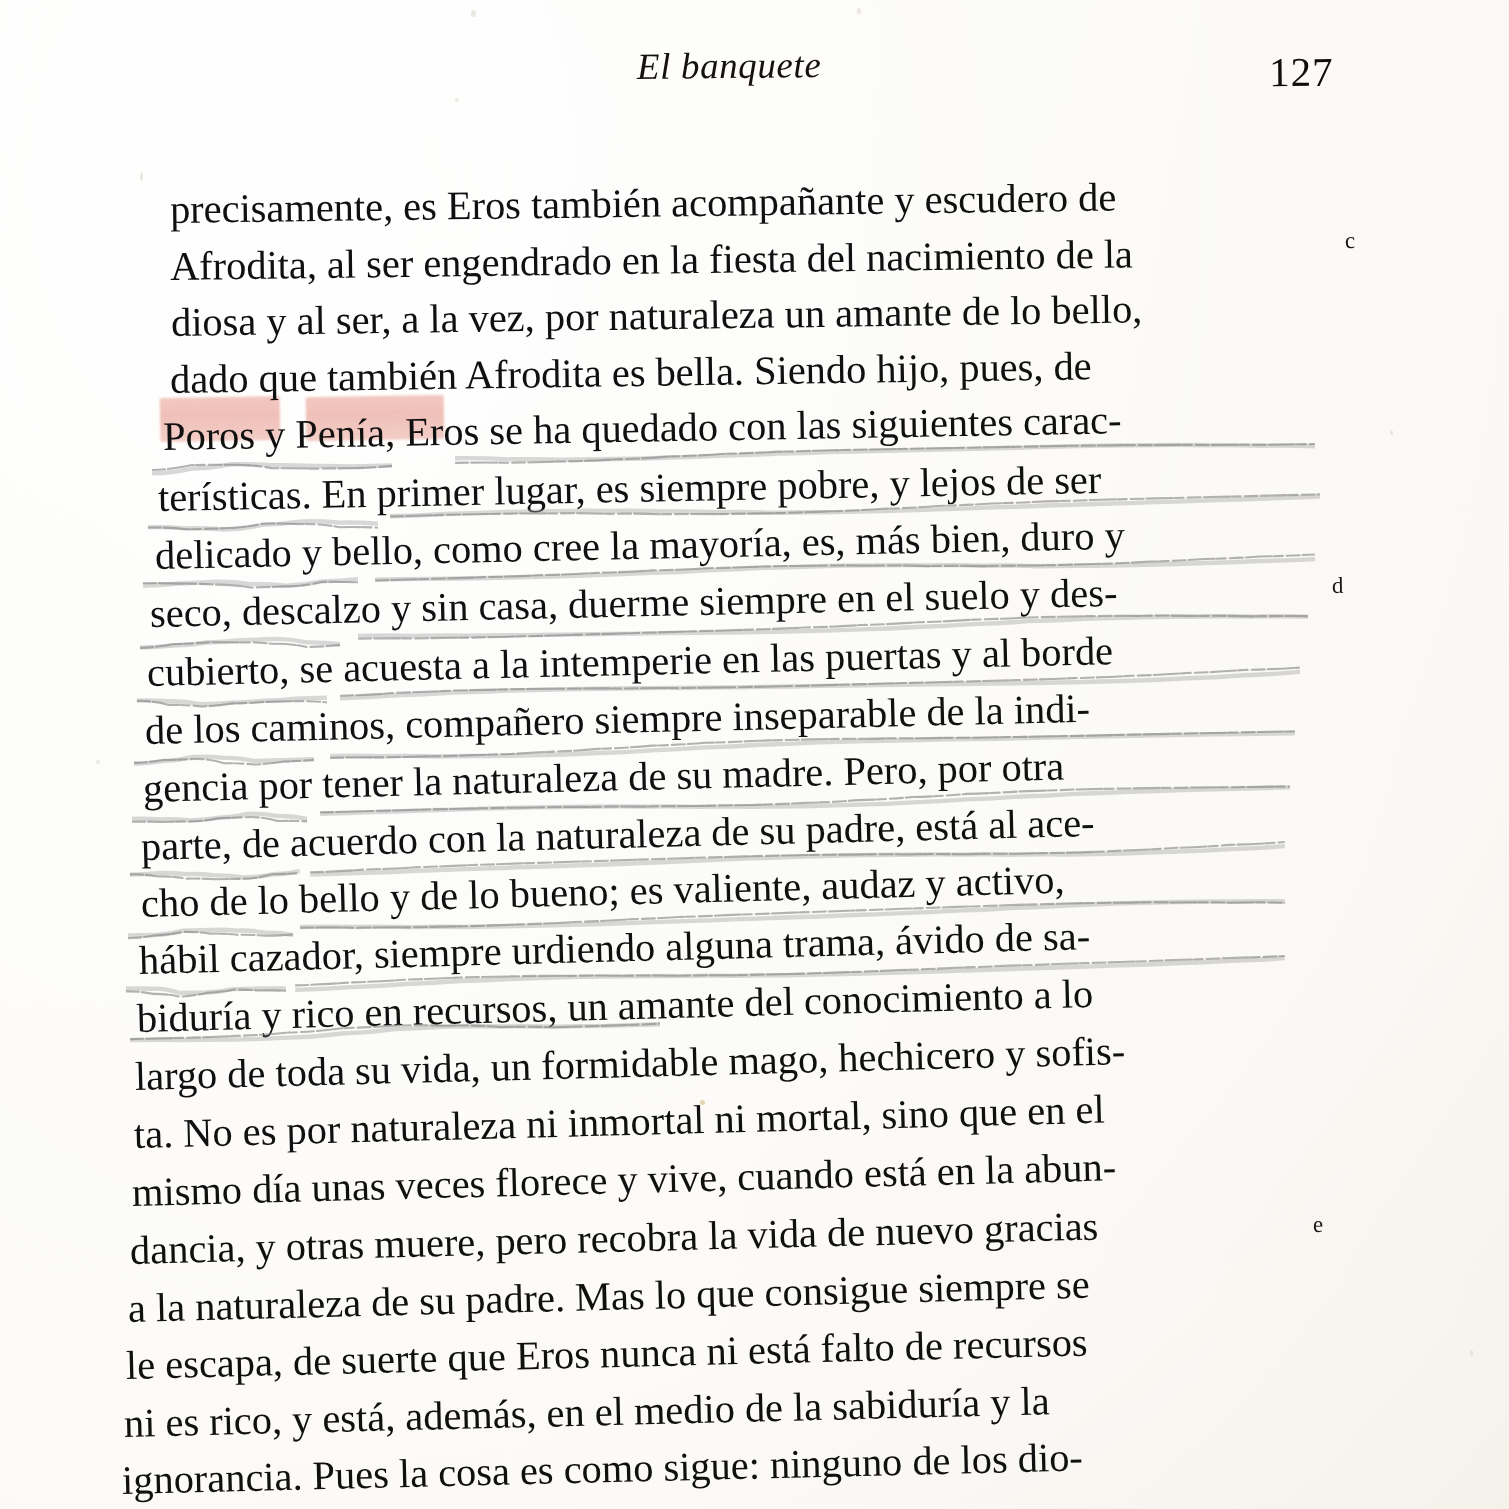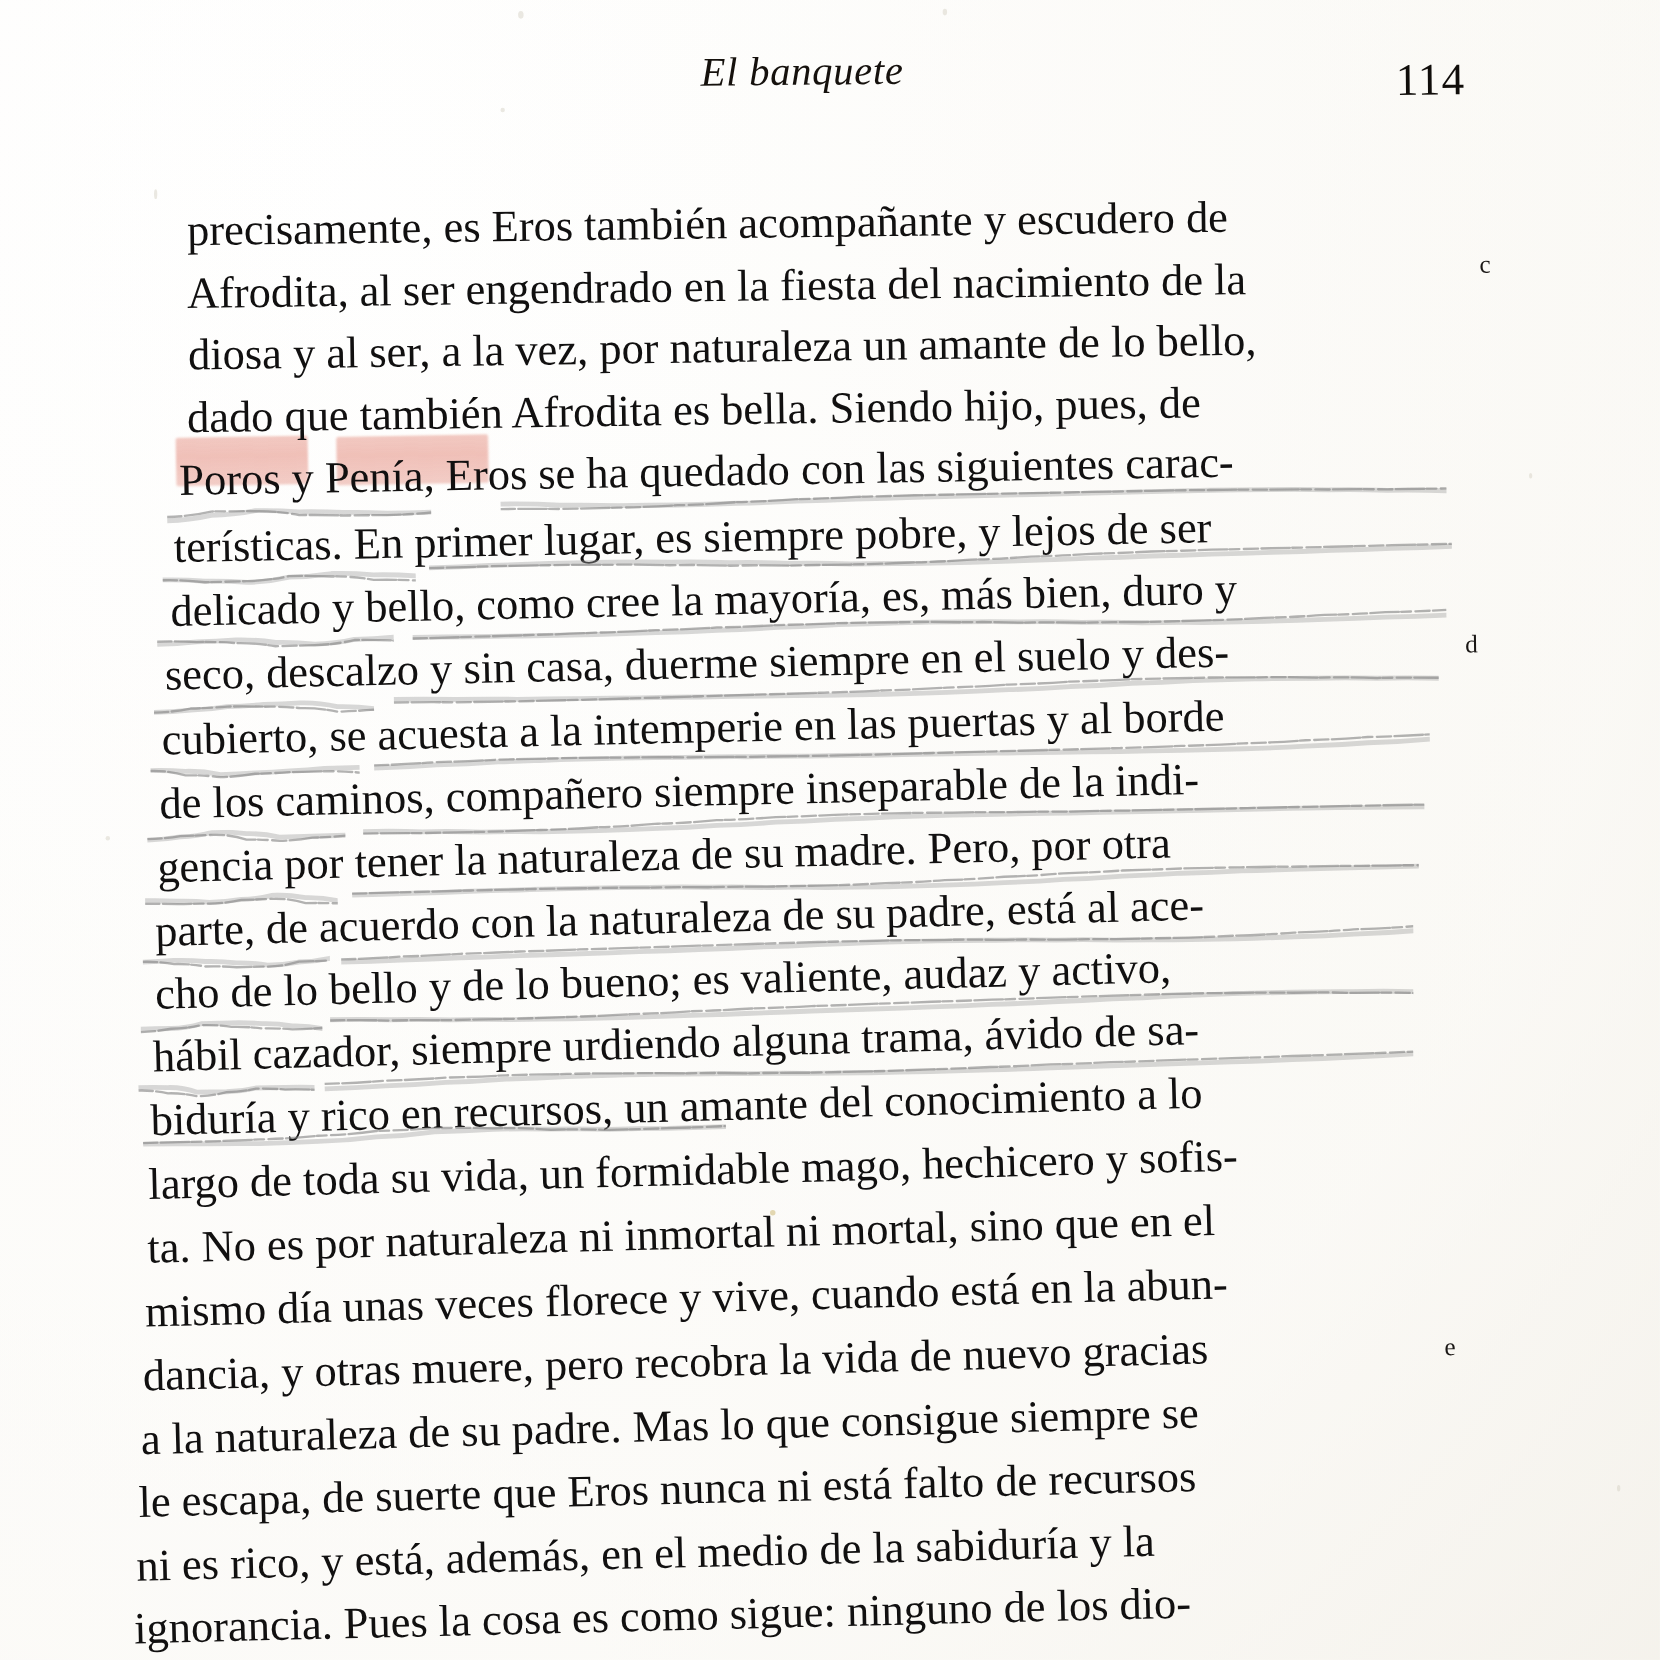--- a/index.html
+++ b/index.html
@@ -105,21 +105,21 @@
   <div class="speck" style="left:857px;top:8px;width:4px;height:6px;"></div>
   <div class="speck" style="left:455px;top:98px;width:4px;height:4px;"></div>
   <div class="speck" style="left:140px;top:172px;width:3px;height:9px;"></div>
   <div class="speck" style="left:1390px;top:430px;width:3px;height:5px;"></div>
   <div class="speck" style="left:700px;top:1100px;width:5px;height:5px;background:#c9b46a;opacity:.5;"></div>
   <div class="speck" style="left:96px;top:760px;width:4px;height:4px;"></div>
   <div class="speck" style="left:1470px;top:1350px;width:3px;height:6px;"></div>
 
   <div id="header">
     <div id="running-head">El banquete</div>
-    <div id="folio">114</div>
+    <div id="folio">127</div>
   </div>
 
   <div id="highlight-layer">
       <div class="hl" style="left: 160px; top: 397px; width: 120px; height: 44px; transform: rotate(-1deg); background: linear-gradient(rgba(240, 189, 181, 0.8) 0%, rgba(240, 189, 181, 0.933) 40%, rgba(240, 189, 181, 0.733) 100%); filter: blur(1.2px);"></div>
       <div class="hl" style="left: 306px; top: 396px; width: 138px; height: 44px; transform: rotate(-1deg); background: linear-gradient(rgba(240, 189, 181, 0.8) 0%, rgba(240, 189, 181, 0.933) 40%, rgba(240, 189, 181, 0.733) 100%); filter: blur(1.2px);"></div>
     </div>
 
   <div id="textblock">
       <div class="tline" style="left: 170px; top: 190px; font-size: 40.5px; transform: rotate(-0.75deg);">precisamente, es Eros también acompañante y escudero de</div>
       <div class="tline" style="left: 170px; top: 247px; font-size: 40.5px; transform: rotate(-0.75deg);">Afrodita, al ser engendrado en la fiesta del nacimiento de la</div>

